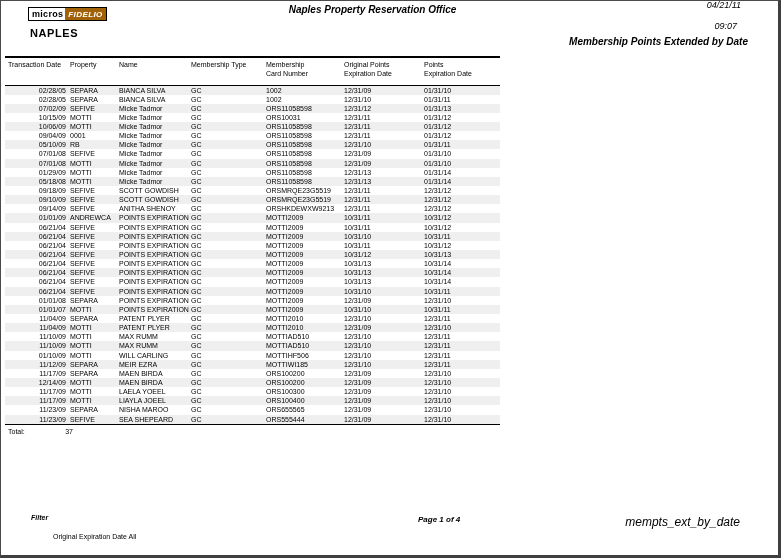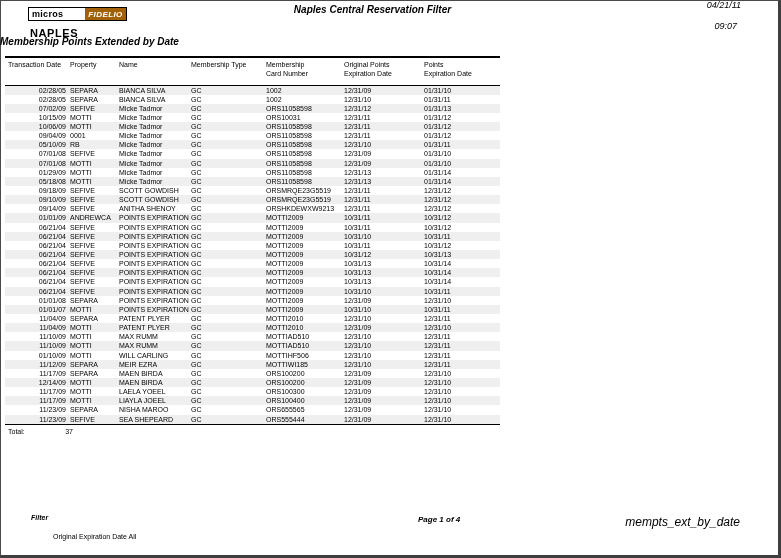--- a/index.html
+++ b/index.html
@@ -15,21 +15,21 @@
     position:absolute; inset:0;
     border:1px solid #4a4a4a;
     border-right:3px solid #3f3f3f;
     border-bottom:3px solid #3f3f3f;
     pointer-events:none;
   }
   
   .logo {
     position:absolute; left:28px; top:7px;
     display:inline-flex; align-items:stretch;
-    border:1px solid #000; height:14px;gap:20px;
+    border:1px solid #000; height:14px;
   }
   .logo-micros {
     background:#fff; color:#000;
     font-size:9px; font-weight:bold; letter-spacing:0.3px;
     padding:1px 2px 0 3px; line-height:11px;
   }
   .logo-fidelio {
     background:#a16207; color:#fff;
     font-size:8px; font-weight:bold; font-style:italic;
     padding:2px 3px 0 3px; line-height:10px; letter-spacing:0.4px;
@@ -37,21 +37,21 @@
   .property-code {
     position:absolute; left:30px; top:27px;
     font-size:11px; font-weight:bold; letter-spacing:0.6px;
   }
   .office-title {
     position:absolute; top:4px; left:0; width:745px;
     text-align:center; font-size:10px; font-weight:bold; font-style:italic;
   }
   .report-title {
     position:absolute; top:36px; left:0; width:748px;
-    text-align:left; font-size:10px; font-weight:bold; font-style:italic;
+    text-align:right; font-size:10px; font-weight:bold; font-style:italic;
   }
   .run-date { position:absolute; top:0; right:40px; font-size:9px; font-style:italic; }
   .run-time { position:absolute; top:21px; right:44px; font-size:9px; font-style:italic; }
   
   #report-table {
     position:absolute; left:5px; top:56px; width:495px;
     border-collapse:collapse; table-layout:fixed;
     font-size:7px;
   }
   #report-table th {
@@ -94,21 +94,21 @@
 <body>
 
 <div class="page-frame"></div>
 
 <div class="logo">
   <span class="logo-micros">micros</span>
   <span class="logo-fidelio">FIDELIO</span>
 </div>
 <div class="property-code">NAPLES</div>
 
-<div class="office-title">Naples Central Reservation Filter</div>
+<div class="office-title">Naples Property Reservation Office</div>
 <div class="run-date">04/21/11</div>
 <div class="run-time">09:07</div>
 <div class="report-title">Membership Points Extended by Date</div>
 
 <table id="report-table">
   <colgroup>
     <col style="width:64px">
       <col style="width:49px">
       <col style="width:72px">
     <col style="width:75px">

